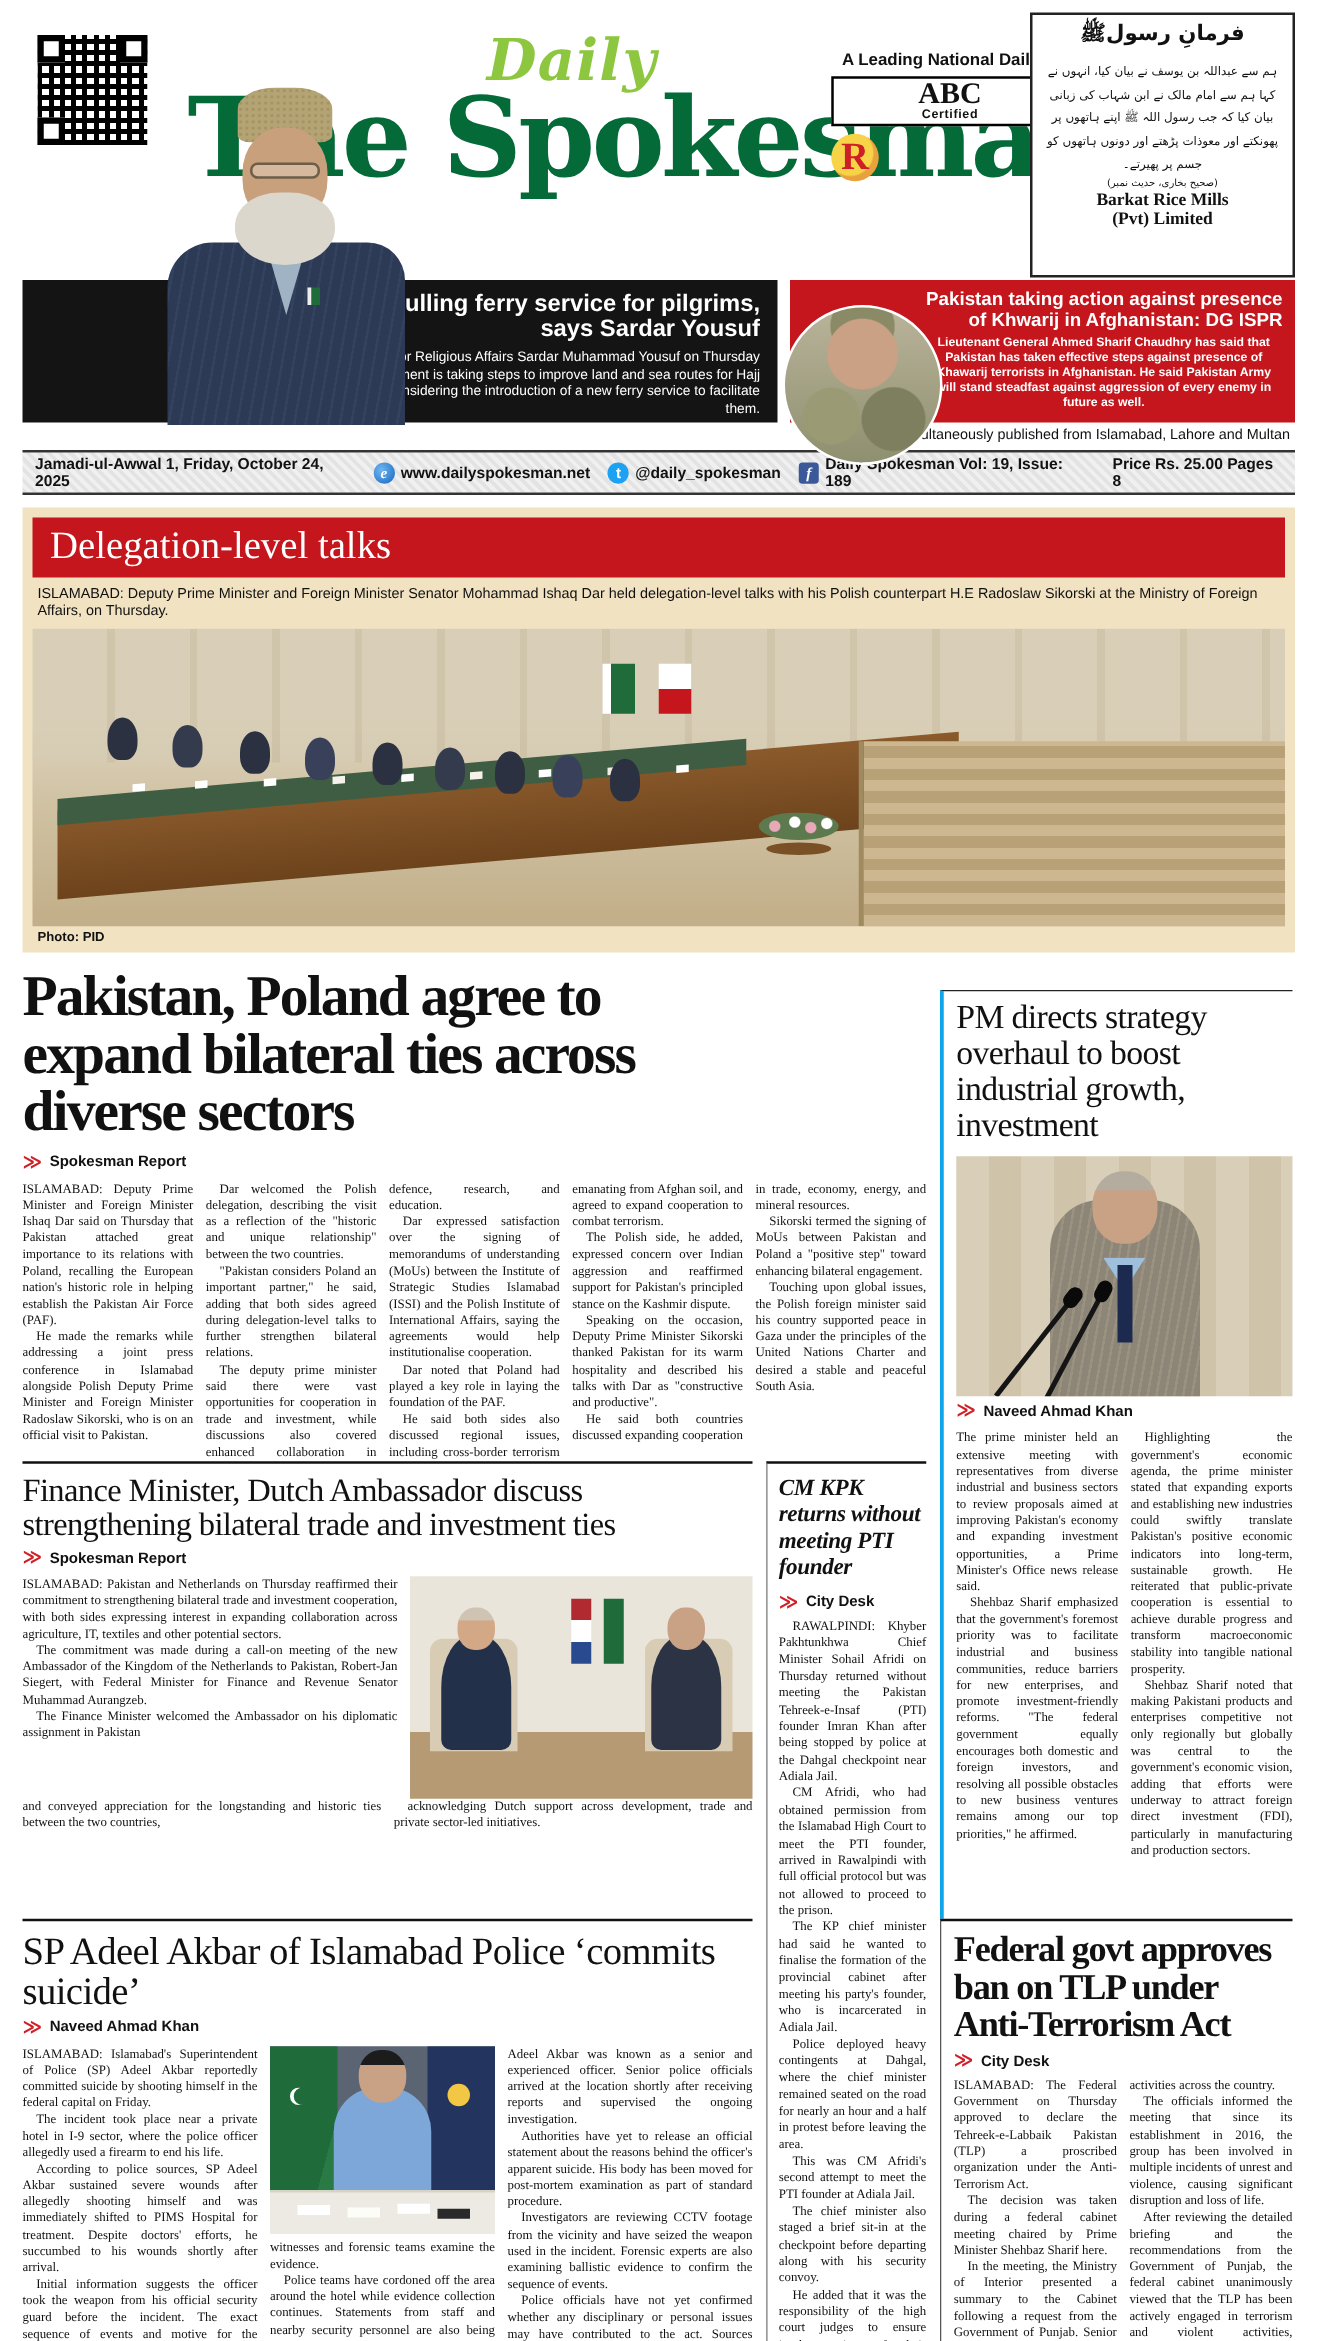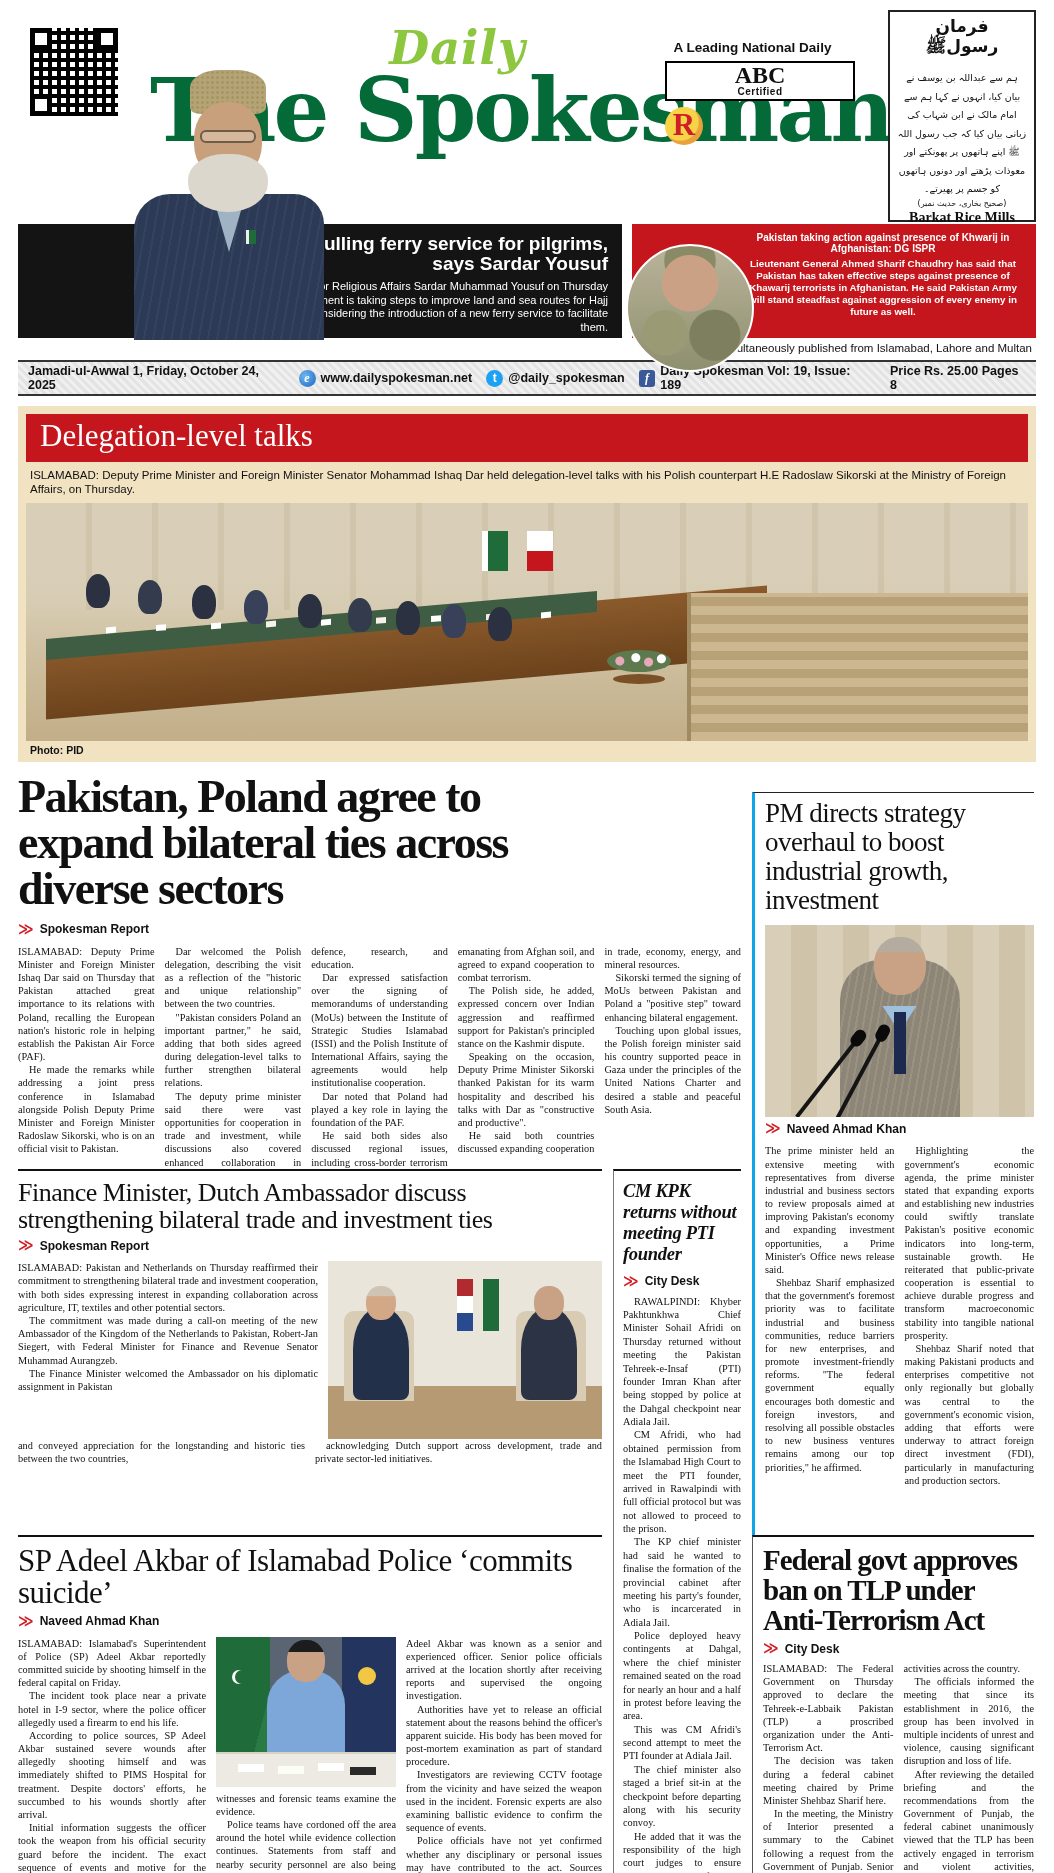--- a/index.html
+++ b/index.html
@@ -21,21 +21,21 @@
                 color:#8dc63f; font-size:46px; line-height:.9; letter-spacing:1px; }
   .mast-title { font-family:"DejaVu Serif", serif; font-weight:bold; color:#046a38;
                 font-size:88px; line-height:.95; letter-spacing:-3px; white-space:nowrap; }
   .mast-right { position:absolute; left:705px; top:40px; width:150px; text-align:center; }
   .tagline { font-family:"Liberation Sans", sans-serif; font-weight:bold; font-size:13.5px; white-space:nowrap; margin-left:-55px;}
   .logos { margin-top:6px; display:flex; justify-content:center; gap:6px; margin-left:-40px;flex-direction:column;}
   .abc { border:2.5px solid #000; padding:0 6px 2px; font-family:"Liberation Serif",serif; font-weight:bold; font-size:24px; line-height:1; position:relative; background:#fff;}
   .abc small { display:block; font-size:10px; font-family:"Liberation Sans",sans-serif; letter-spacing:.5px; }
   .rlogo { width:38px; height:38px; border-radius:50%; background:radial-gradient(circle at 40% 40%, #f7d348 0 55%, #e8a13c 60% 100%);
            color:#cd1f25; font-family:"Liberation Serif",serif; font-weight:bold; font-size:31px; line-height:36px; text-align:center; }
-  .urdu-box { position:absolute; right:18px; top:10px; width:148px; height:212px; border:2px solid #222;
+  .urdu-box { position:absolute; right:18px; top:10px; width:212px; height:212px; border:2px solid #222;
               padding:4px 7px; text-align:center; direction:rtl; background:#fff; }
   .urdu-title { font-weight:bold; font-size:17px; font-family:"DejaVu Sans", sans-serif; }
   .urdu-body { font-size:9.5px; line-height:1.95; font-family:"DejaVu Sans", sans-serif; margin-top:8px;}
   .urdu-src { font-size:8px; font-family:"DejaVu Sans", sans-serif; }
   .sponsor { font-family:"Liberation Serif",serif; font-weight:bold; font-size:14px; direction:ltr; line-height:1.1; margin-top:2px;}
 
   
   .portrait { position:absolute; left:128px; top:62px; width:200px; height:278px; z-index:5; pointer-events:none;}
   .p-cap  { position:absolute; left:62px; top:8px;  width:76px; height:44px; border-radius:40% 40% 14% 14%; background:#b3a375;
             background-image:radial-gradient(#a5945f 1px, transparent 1.5px); background-size:5px 5px;}
@@ -46,21 +46,21 @@
             background:repeating-linear-gradient(100deg,#2c3a55 0 7px,#33425f 7px 9px); }
   .p-shirt{ position:absolute; left:86px; top:138px; width:30px; height:52px; background:#9fb3c4; clip-path:polygon(0 0,100% 0,50% 100%); }
   .p-pin  { position:absolute; left:118px; top:168px; width:10px; height:14px; background:#1f6b3a; border-left:3px solid #eee; }
 
   
   .banners { display:flex; gap:10px; padding:0 18px; height:114px; margin-top:-4px; }
   .banner-black { position:relative; width:604px; background:#141414; color:#fff; padding:10px 14px 8px 210px; }
   .bb-head { font-family:"Liberation Sans", sans-serif; font-weight:bold; font-size:19px; line-height:1.05; text-align:right; }
   .bb-body { font-family:"Liberation Sans", sans-serif; font-size:11px; line-height:1.25; text-align:right; margin-top:6px; }
   .banner-red { position:relative; flex:1; background:#c4161c; color:#fff; padding:8px 10px 6px 108px; }
-  .rb-head { font-family:"Liberation Sans", sans-serif; font-weight:bold; font-size:10px; line-height:1.1; text-align:center; }
+  .rb-head { font-family:"Liberation Sans", sans-serif; font-weight:bold; font-size:15px; line-height:1.1; text-align:right; }
   .rb-body { font-family:"Liberation Sans", sans-serif; font-weight:bold; font-size:9.8px; line-height:1.22; text-align:center; margin-top:4px; }
   .ispr-photo { position:absolute; left:-6px; bottom:-34px; width:128px; height:128px; border-radius:50%;
       background:radial-gradient(circle at 50% 30%, #caa184 0 26%, transparent 27%),
                  radial-gradient(circle at 50% 12%, #8a8a66 0 20%, transparent 21%),
                  radial-gradient(circle at 30% 70%, #9a9a74 0 18%, transparent 19%),
                  radial-gradient(circle at 70% 72%, #7d7f5e 0 20%, transparent 21%),
                  linear-gradient(#b9b39a,#8f9070);
       border:2px solid #fff; z-index:4; }
   .publine { font-family:"Liberation Sans", sans-serif; font-size:11.5px; text-align:right; padding:4px 22px 2px; }
 

